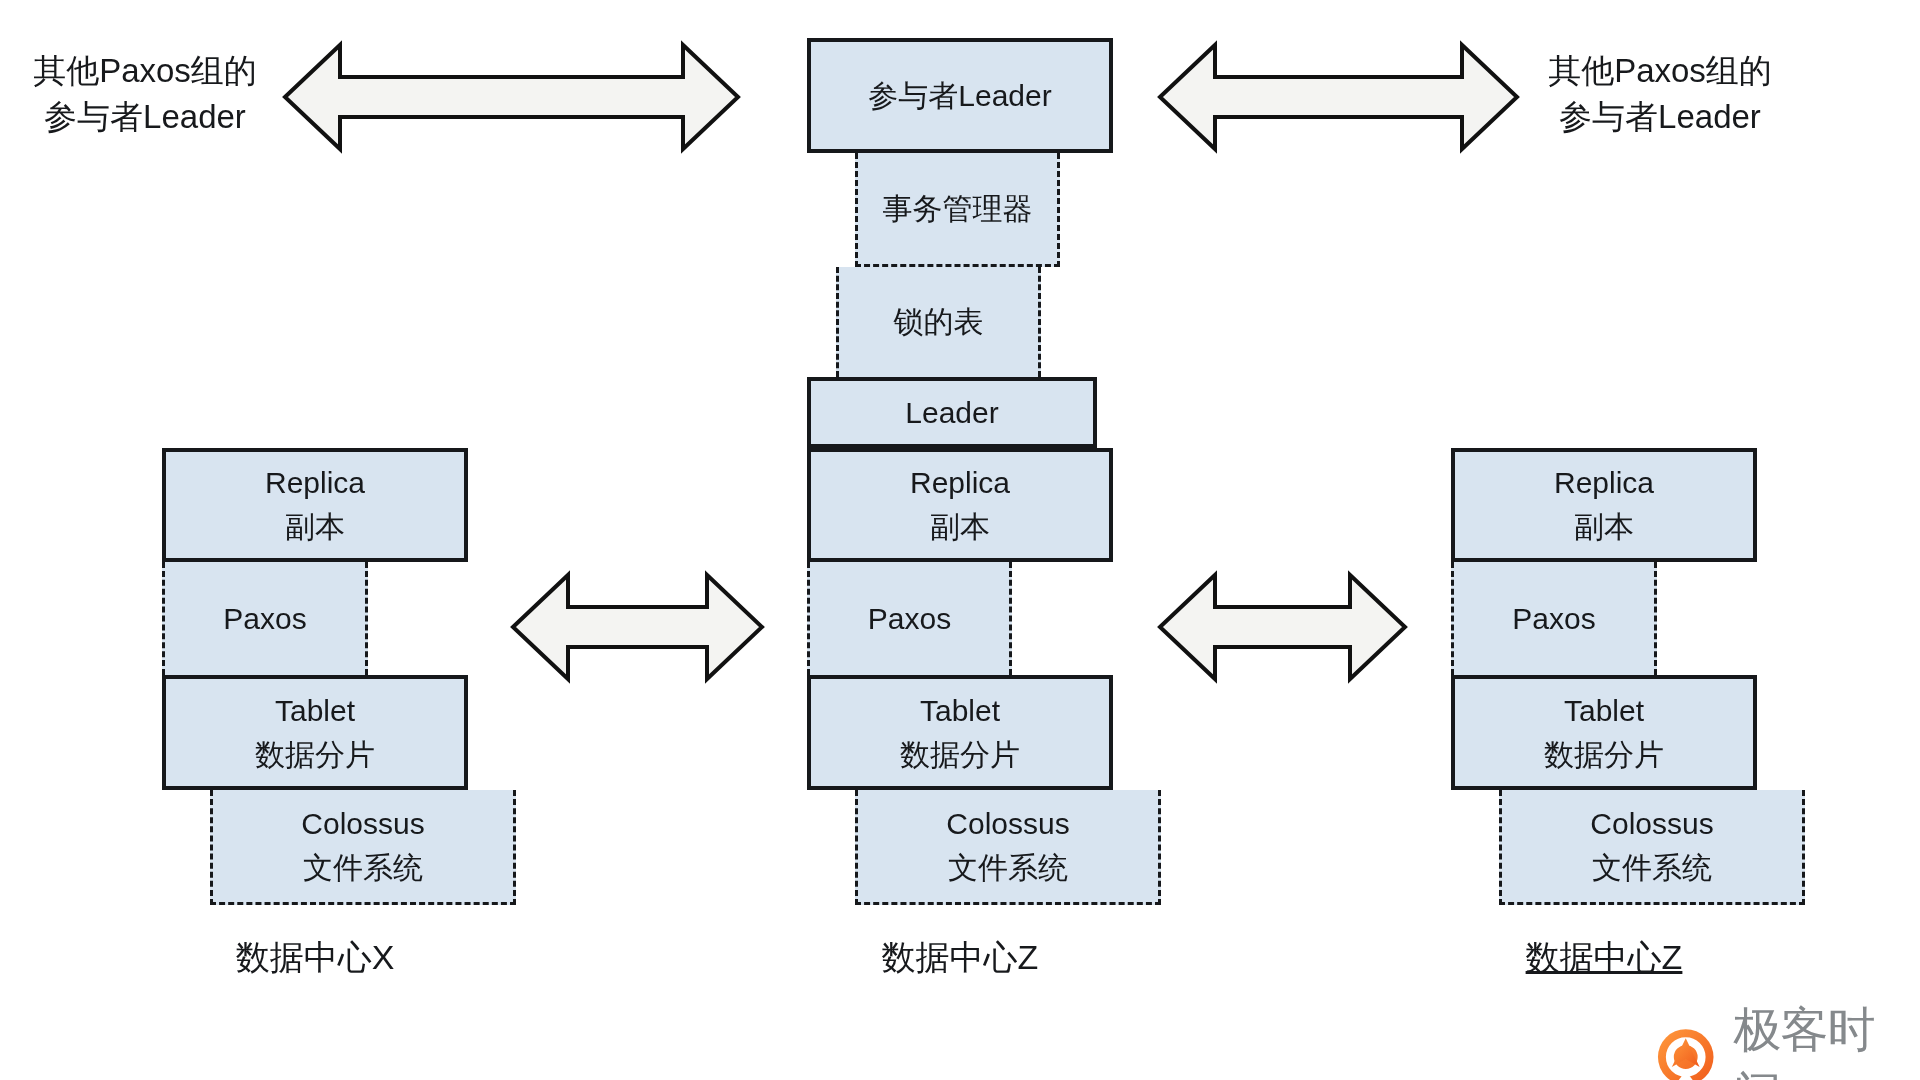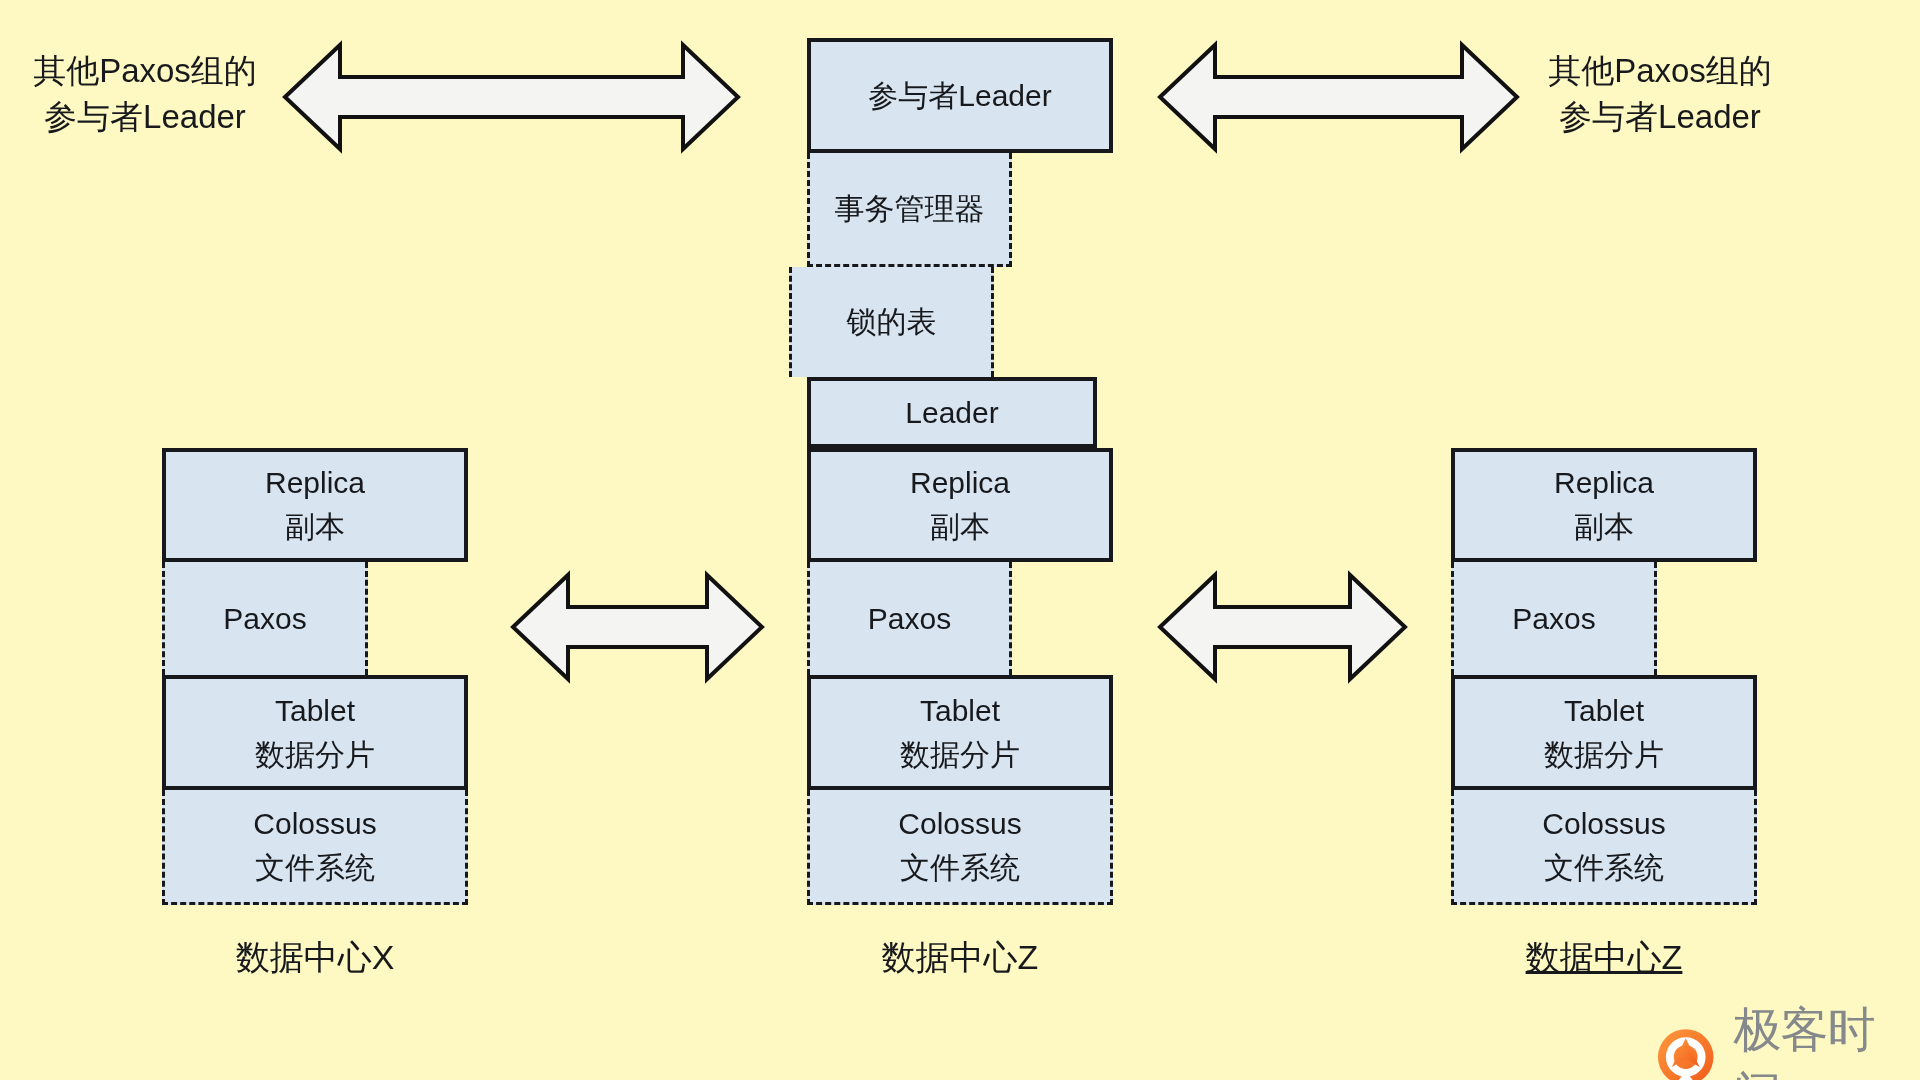--- a/index.html
+++ b/index.html
@@ -1,30 +1,30 @@
 <!DOCTYPE html>
 <html><head>
 <meta charset="utf-8">
 <style>
   html,body{margin:0;padding:0;background:#e8edf0;}
   .canvas{
     position:relative;width:1920px;height:1080px;overflow:hidden;
-    background:#fef9c3;
+    background:#ffffff;
     font-family:"Liberation Sans","DejaVu Sans",sans-serif;
     color:#17191c;
   }
   .arrows{position:absolute;left:0;top:0;width:1920px;height:1080px;pointer-events:none;}
   .box{
     position:absolute;box-sizing:border-box;background:#d8e4f0;
     display:flex;flex-direction:column;align-items:center;justify-content:center;
     text-align:center;font-size:30px;line-height:44px;color:#17191c;
   }
   .solid{border:4px solid #16181b;}
   .dash-lr{border-left:3px dashed #16181b;border-right:3px dashed #16181b;}
-  .dash-lrb{border-left:3px dashed #16181b;border-right:3px dashed #16181b;border-bottom:3px dashed #16181b;}
+  .dash-lrb{border-left:3px dashed #16181b;border-right:3px dashed #16181b;border-bottom:3px dashed #16181b;margin-left:48px;}
   .corner-label{
     position:absolute;width:300px;text-align:center;
     font-size:33px;line-height:46px;color:#17191c;
   }
   .dc-label{
     position:absolute;width:300px;text-align:center;
     font-size:34px;color:#17191c;
   }
   .brand{
     position:absolute;left:1650px;top:998px;display:flex;align-items:center;gap:10px;
@@ -55,21 +55,21 @@
     <div>其他Paxos组的</div>
     <div>参与者Leader</div>
   </div>
 
   <div class="box solid" style="left:807px;top:38px;width:306px;height:115px;">
     <div>参与者Leader</div>
   </div>
   <div class="box dash-lrb" style="left:807px;top:153px;width:205px;height:114px;">
     <div>事务管理器</div>
   </div>
-  <div class="box dash-lr" style="left:789px;top:267px;width:205px;height:110px;">
+  <div class="box dash-lr" style="left:836px;top:267px;width:205px;height:110px;">
     <div>锁的表</div>
   </div>
   <div class="box solid" style="left:807px;top:377px;width:290px;height:71px;">
     <div>Leader</div>
   </div>
   <div class="box solid" style="left:807px;top:448px;width:306px;height:114px;">
     <div>Replica</div>
     <div>副本</div>
   </div>
   <div class="box dash-lr" style="left:807px;top:562px;width:205px;height:113px;">

